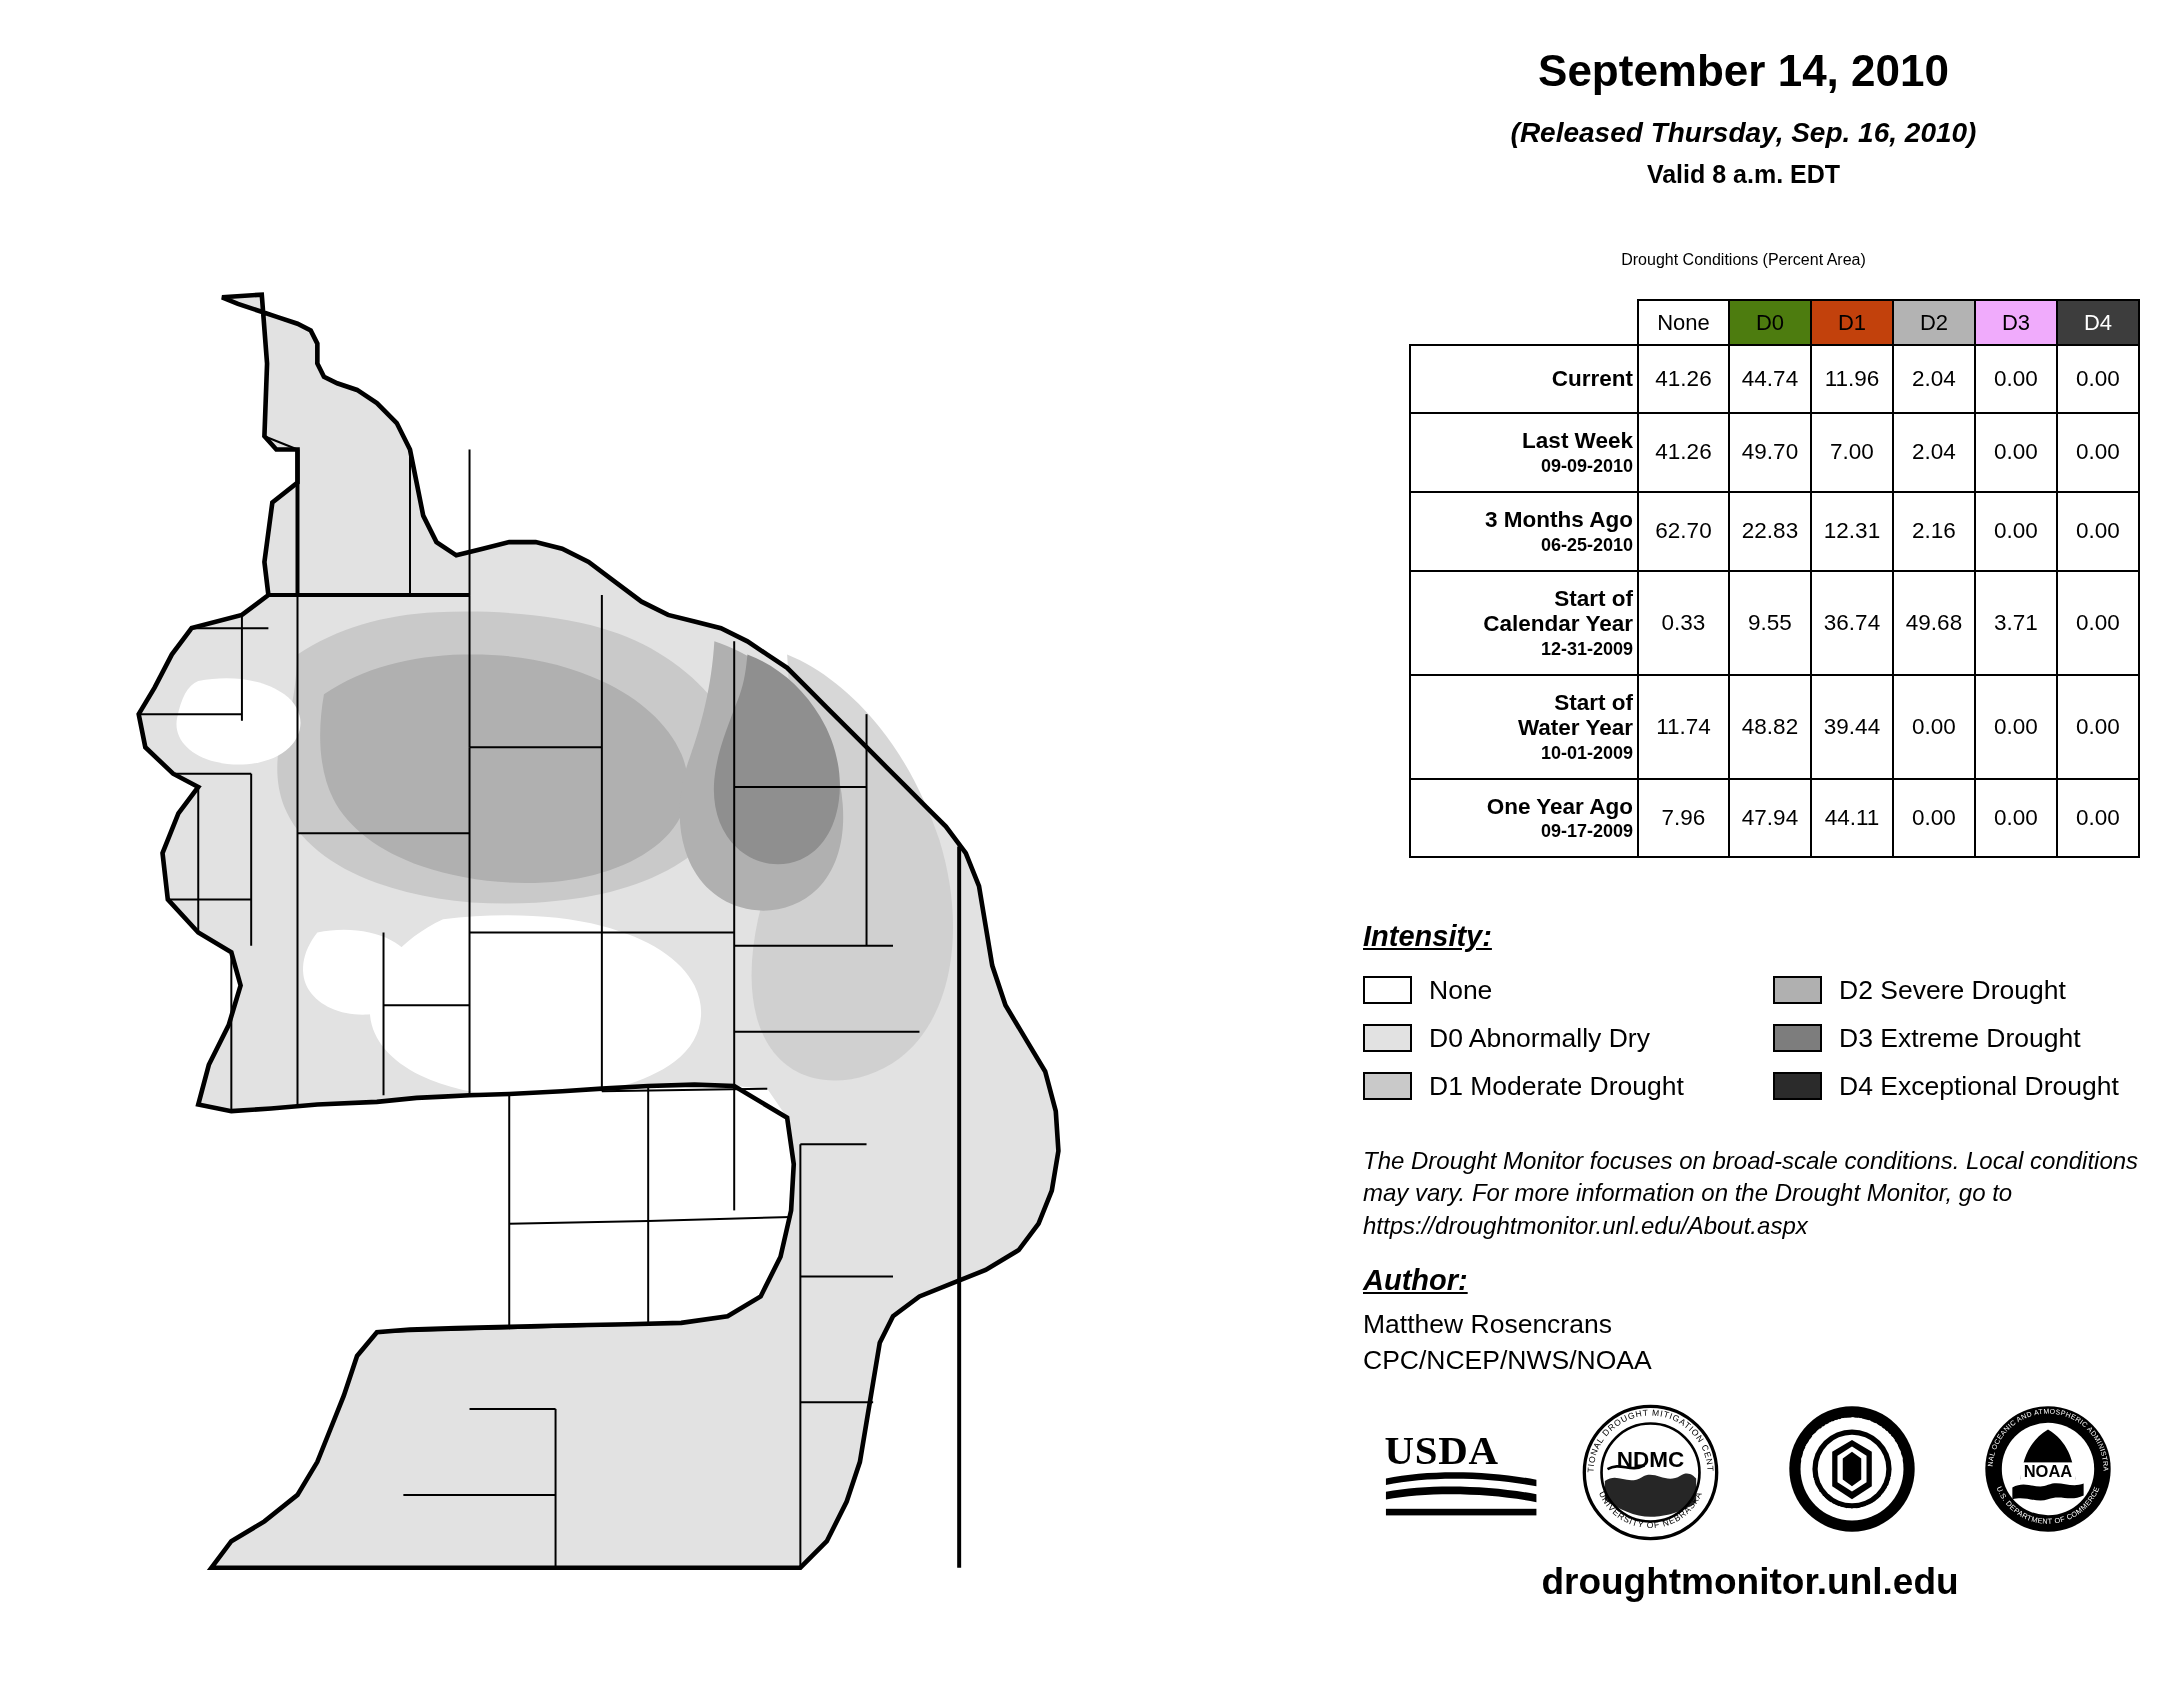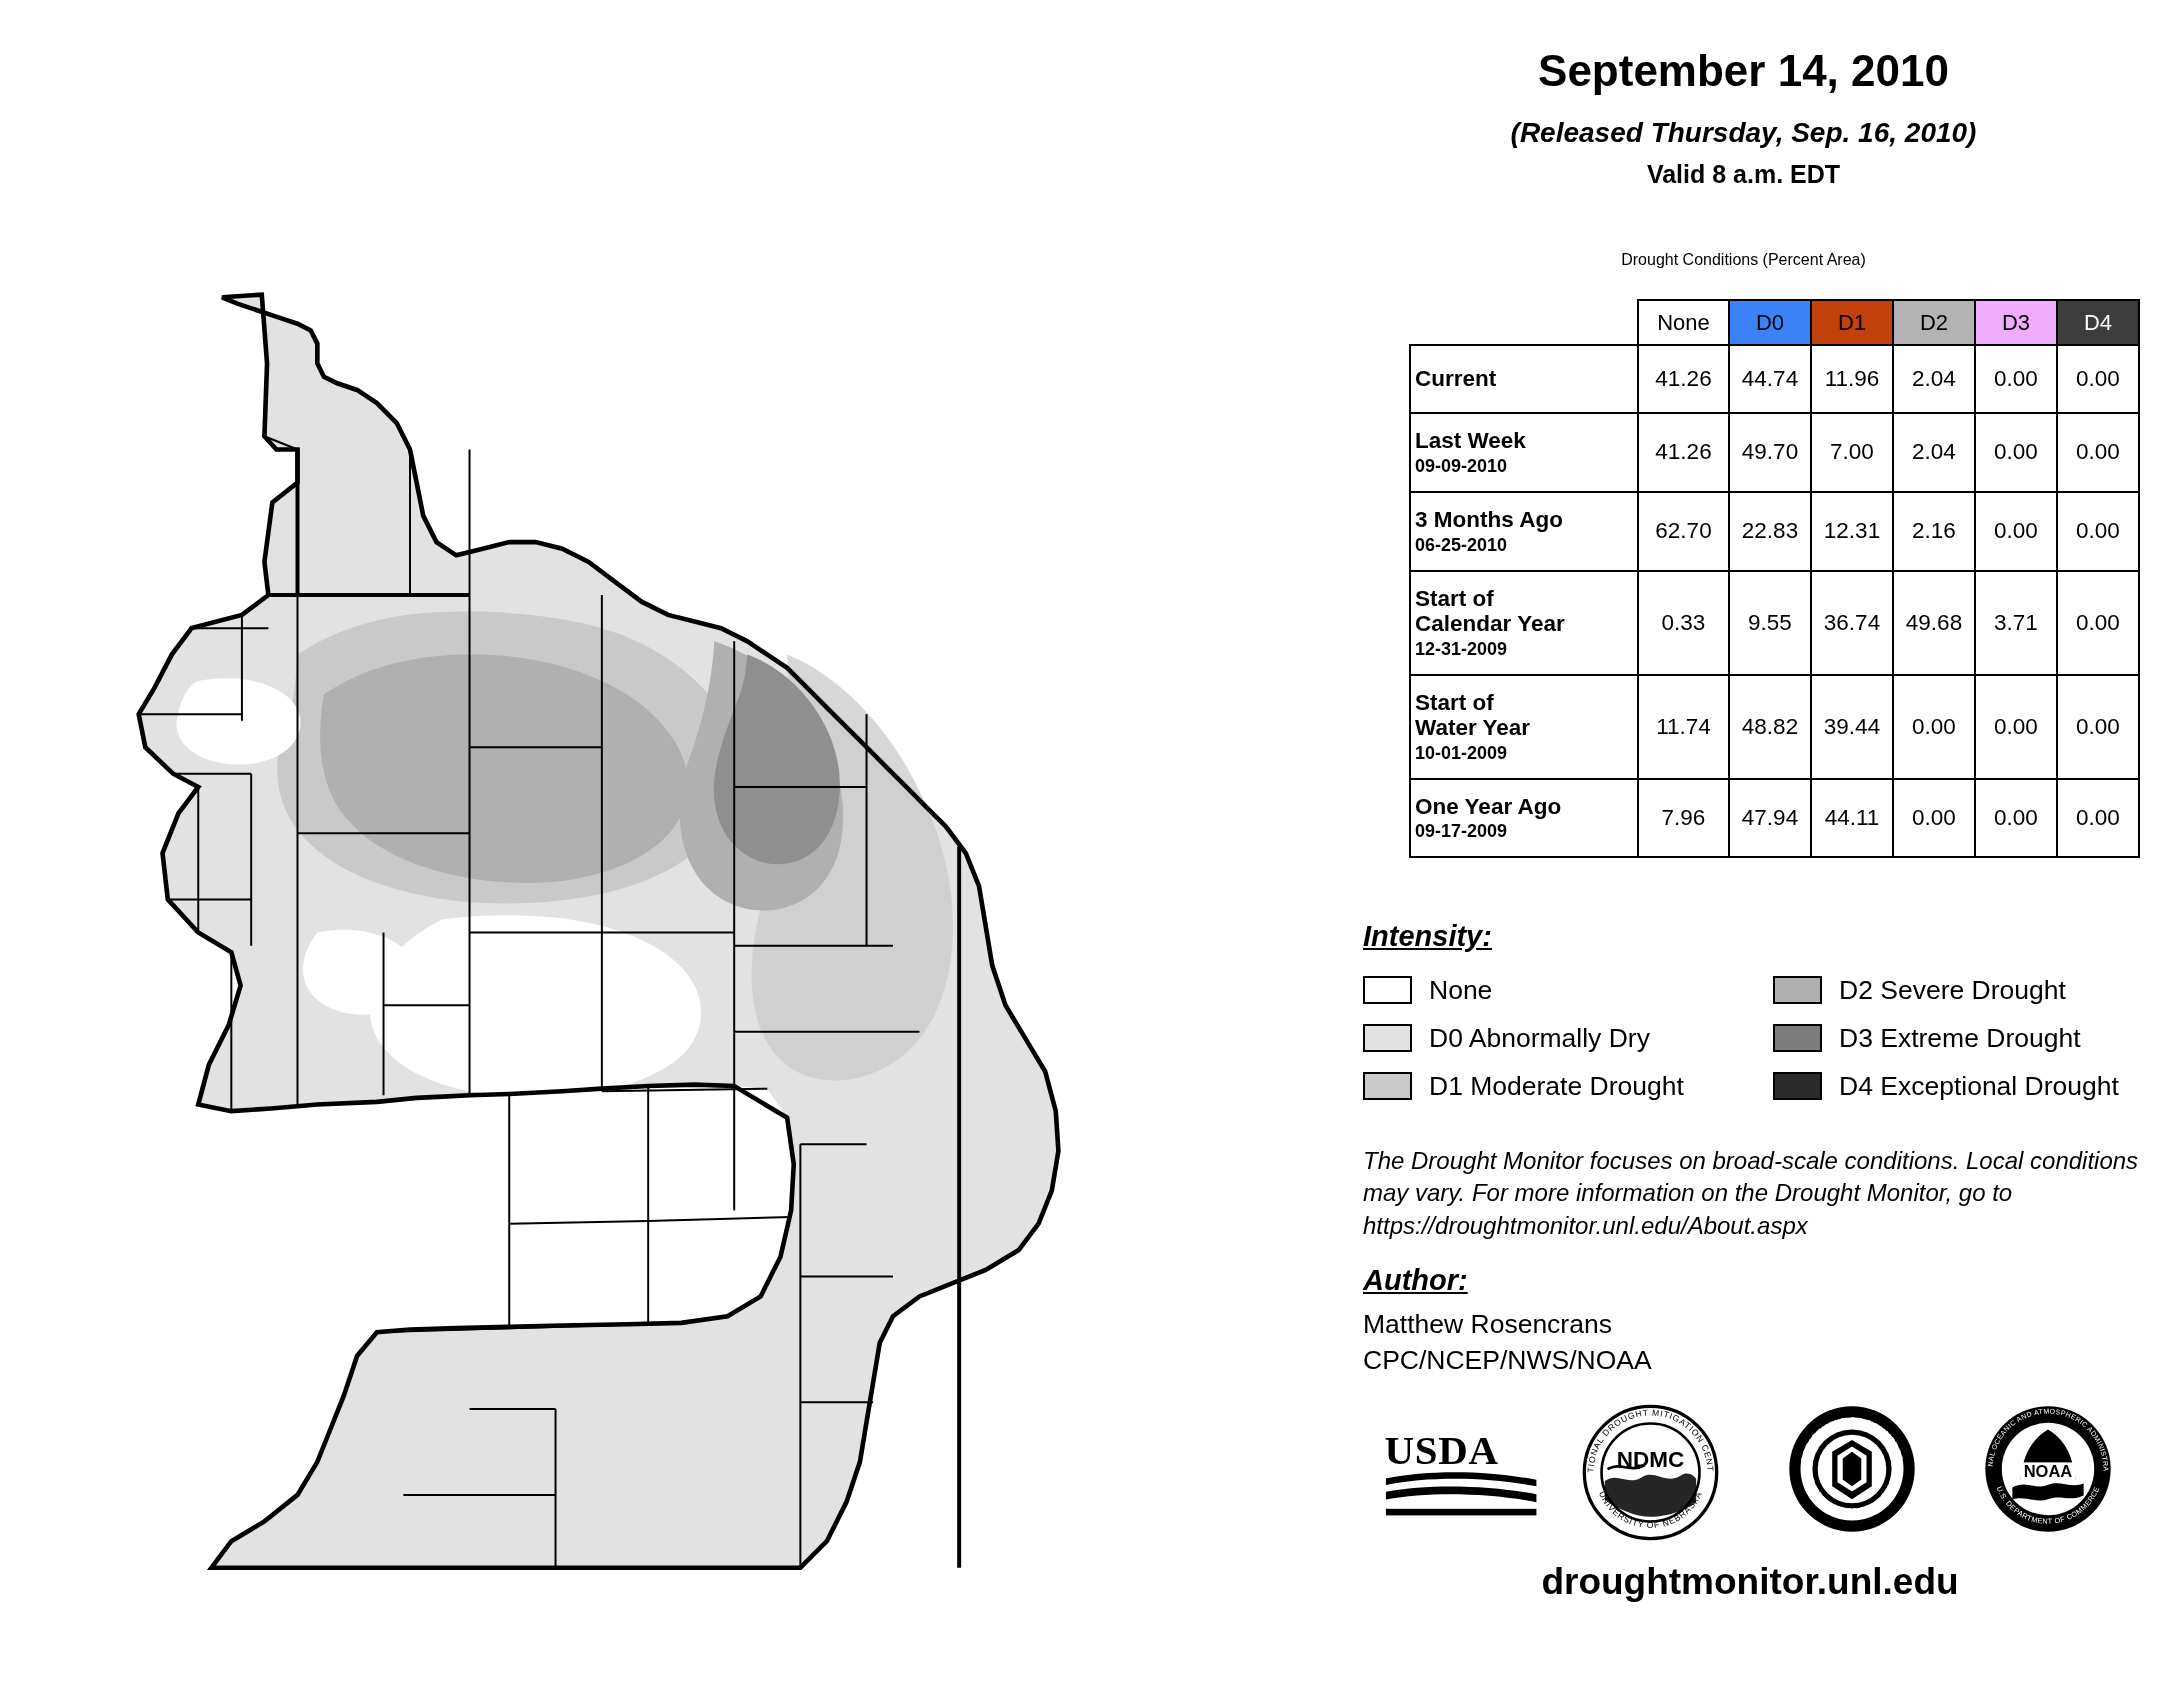--- a/index.html
+++ b/index.html
@@ -91,29 +91,29 @@
   }
   table.dm thead th {
     height: 41px;
     font-size: 22px;
   }
   table.dm thead th.corner {
     border: none;
     background: #ffffff;
   }
   th.hdr-none { background:#ffffff; width: 87px; }
-  th.hdr-d0 { background:#3b82f6; width: 78px; }
+  th.hdr-d0 { background:#4d7c0f; width: 78px; }
   th.hdr-d1 { background:#c2410c; width: 78px; }
   th.hdr-d2 { background:#b3b3b3; width: 78px; }
   th.hdr-d3 { background:#f0abfc; width: 78px; }
   th.hdr-d4 { background:#3d3d3d; color:#ffffff; width: 78px; }
 
   table.dm td.rowlabel {
     width: 218px;
-    text-align: left;
+    text-align: right;
     padding: 14px 4px;
   }
   .rl-main {
     font-size: 22.5px;
     font-weight: bold;
     line-height: 1.12;
   }
   .rl-date {
     font-size: 18px;
     font-weight: bold;

